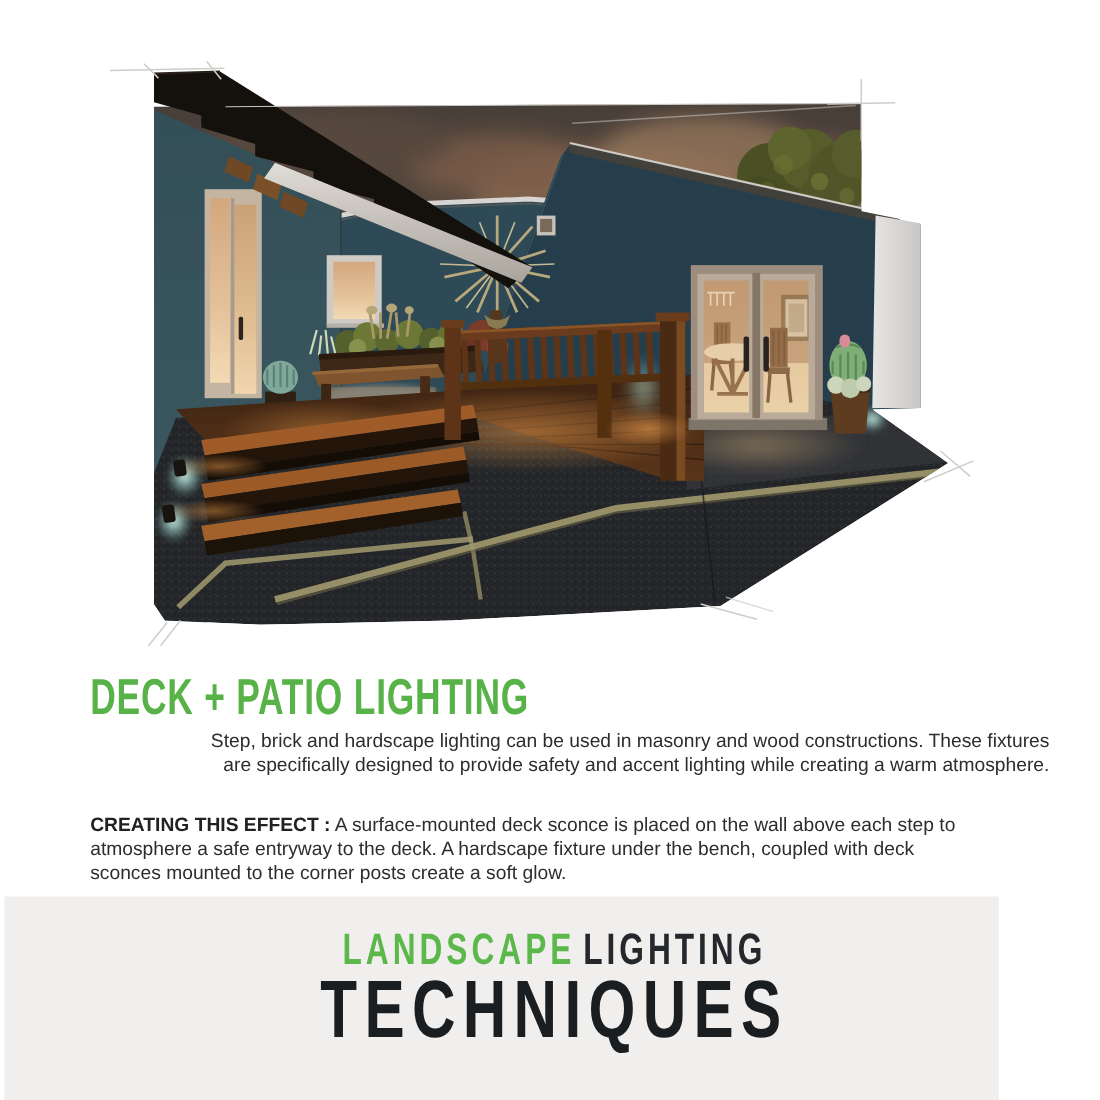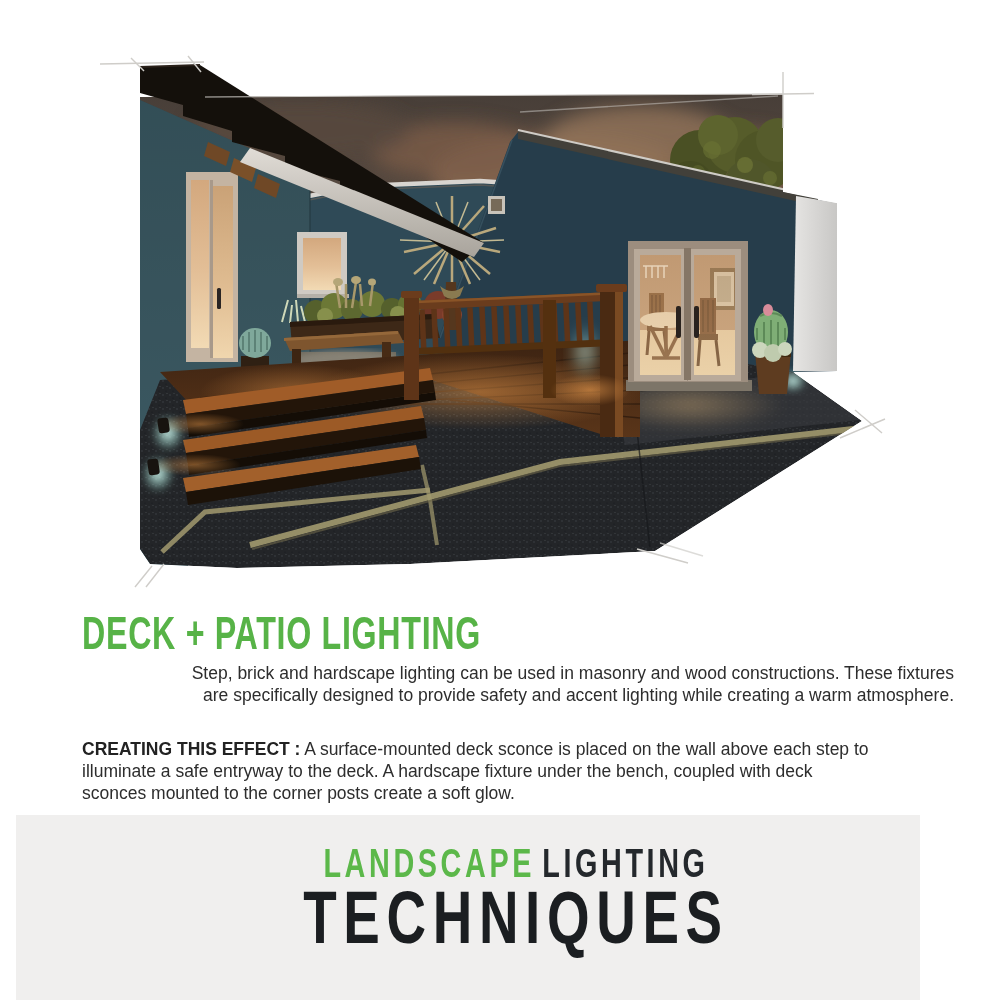--- a/index.html
+++ b/index.html
@@ -16,21 +16,21 @@
     white-space:nowrap;
   }
   .para{
     font-size:17.5px;line-height:22px;color:#2d2d2d;white-space:pre-line;
   }
   .para1{top:662px;text-align:right;}
   .para2{top:716px;}
   .para2 b{font-weight:700;color:#222;text-align:center;}
   .para2 span{white-space:pre-line;}
   .footer{
-    position:absolute;left:16px;top:815px;width:904px;height:185px;
+    position:absolute;left:4px;top:815px;width:904px;height:185px;
     background:#f0efee;
   }
   .brandline{
     position:absolute;top:28px;left:0;width:1000px;text-align:center;
     font-size:40px;font-weight:700;letter-spacing:5px;line-height:1;
     transform:scaleX(.72);transform-origin:center top;white-space:nowrap;
   }
   .brand-green{color:#5cb84a;}
   .brand-dark{color:#24282c;margin-left:10px;}
   .footer-title{
@@ -414,21 +414,21 @@
 </svg>
 </div>
 
 <h1 class="text-block headline" style="position:absolute;margin:0;">DECK + PATIO LIGHTING</h1>
 
 <p class="text-block para para1" style="margin:0;">Step, brick and hardscape lighting can be used in masonry and wood constructions. These fixtures
 are specifically designed to provide safety and accent lighting while creating a warm atmosphere.</p>
 
 <p class="text-block para para2" style="margin:0;">
   <b>CREATING THIS EFFECT :</b><span> A surface-mounted deck sconce is placed on the wall above each step to
-illuminate a safe entryway to the deck. A hardscape fixture under the bench, coupled with deck
+atmosphere a safe entryway to the deck. A hardscape fixture under the bench, coupled with deck
 sconces mounted to the corner posts create a soft glow.</span>
 </p>
 
 <div class="footer">
   <div class="brandline">
     <span class="brand-green">LANDSCAPE</span><span class="brand-dark">LIGHTING</span>
   </div>
   <div class="footer-title">TECHNIQUES</div>
 </div>
 

